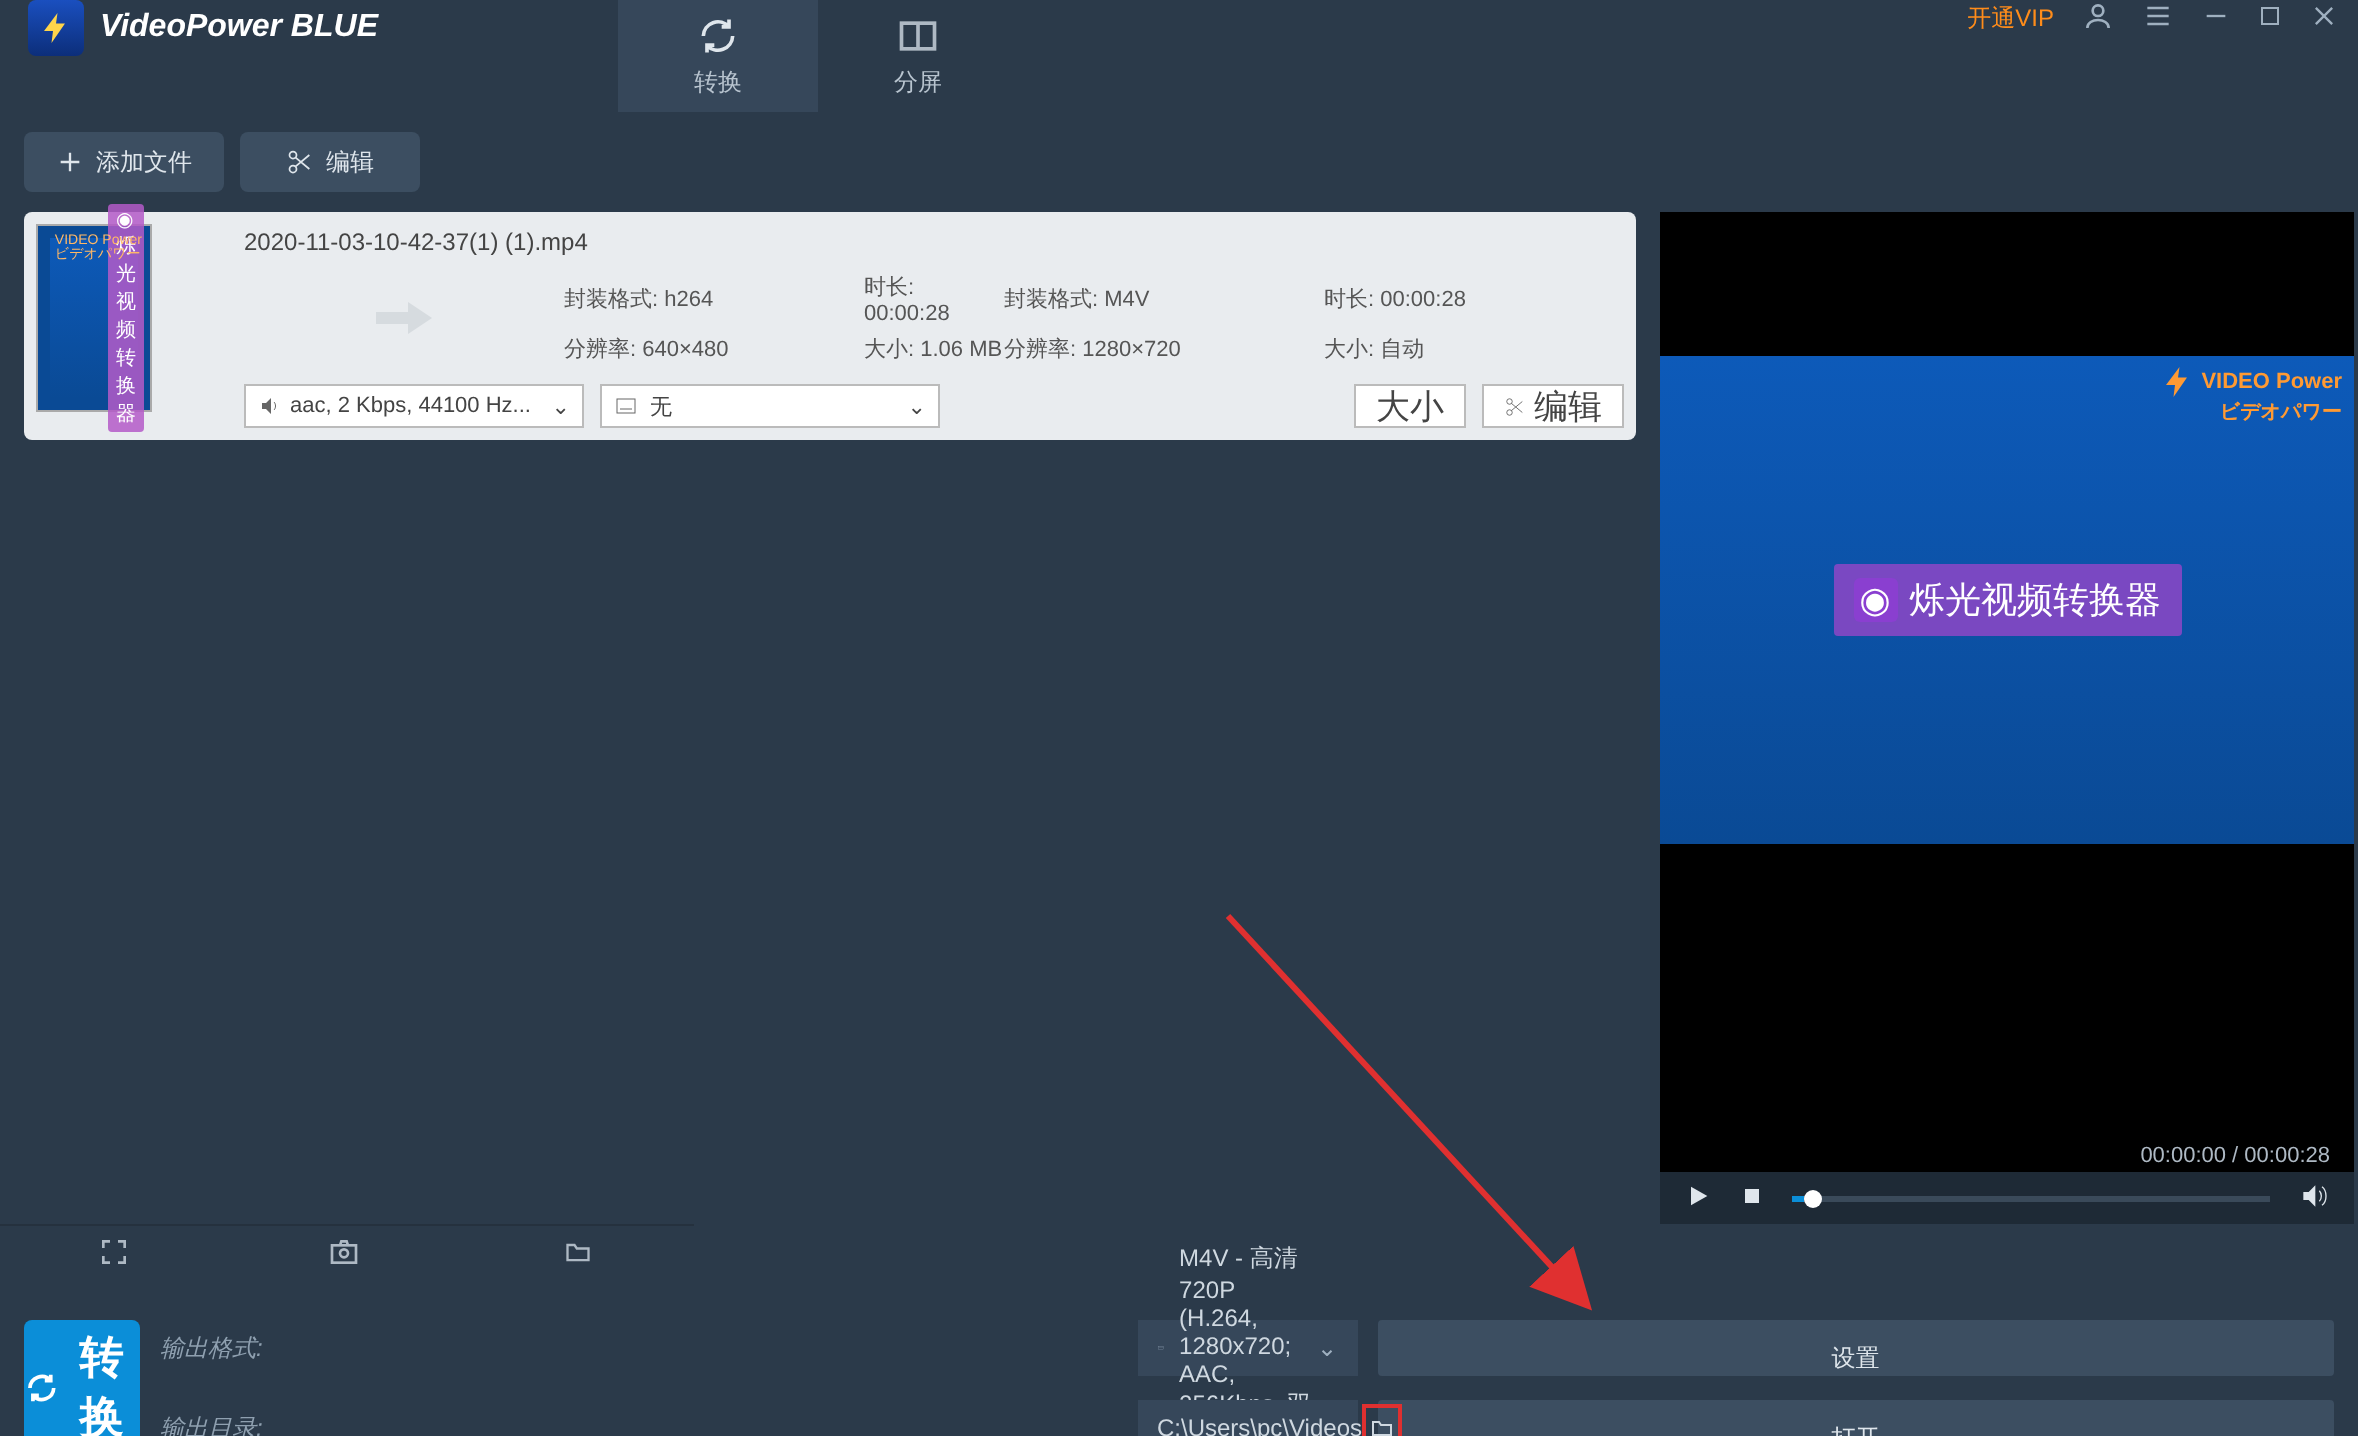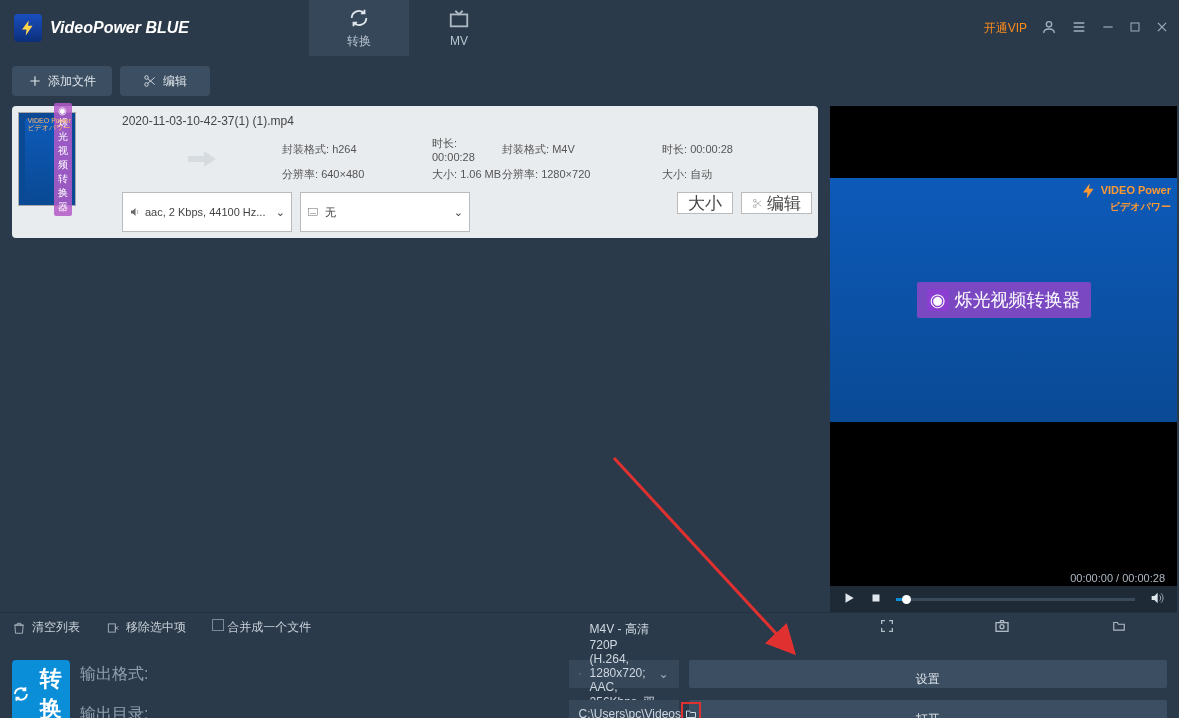--- a/index.html
+++ b/index.html
@@ -1,19 +1,19 @@
 <!DOCTYPE html>
 <html><head>
 <meta charset="utf-8">
 <style>
   * { box-sizing: border-box; margin: 0; padding: 0; font-family: "Microsoft YaHei", Arial, sans-serif; }
   body { width: 1179px; height: 718px; background: #2b3a4a; color: #c8d0d8; font-size: 12px; overflow: hidden; position: relative; }
   
   
-  .titlebar { height: 56px; display: flex; align-items: center; background: #2b3a4a; }
+  .titlebar { height: 56px; display: flex; align-items: flex-start; background: #2b3a4a; }
   .logo-box { display: flex; align-items: center; padding-left: 14px; gap: 8px; }
   .logo-icon { width: 28px; height: 28px; background: linear-gradient(#1a4fbf,#0c2e7a); border-radius: 4px; display:flex; align-items:center; justify-content:center; }
   .logo-icon svg { width: 18px; height: 18px; }
   .logo-text { color: #fff; font-weight: bold; font-size: 16px; font-style: italic; }
   .main-tabs { display: flex; margin-left: 120px; height: 100%; }
   .main-tab { width: 100px; display:flex; flex-direction:column; align-items:center; justify-content:center; gap:4px; color:#b8c4cf; cursor:pointer; }
   .main-tab.active { background:#36475a; }
   .main-tab-label { font-size: 12px; }
   .win-ctrl { margin-left:auto; display:flex; align-items:center; gap:14px; padding-right:10px; }
   .vip { color:#ff8c1a; font-size:12px; }
@@ -31,21 +31,21 @@
   .file-card { background:#e9ecef; border-radius:4px; padding:6px; display:flex; gap:10px; }
   .thumb { width:152px; height:94px; background:#0a4a95; border:1px solid #aaa; position:relative; display:flex; align-items:center; justify-content:center; }
   .thumb-inner { position:absolute; inset:6px; background:linear-gradient(#0d5ab9,#0a4a95); display:flex; align-items:center; justify-content:center;padding-left:32px; }
   .thumb-badge { background:rgba(180,90,200,.85); color:#fff; font-size:10px; padding:2px 4px; border-radius:2px; }
   .thumb-logo { position:absolute; top:4px; right:4px; font-size:7px; color:#ffb866; line-height:1; }
   .file-body { flex:1; color:#444;margin-left:36px; }
   .file-title { font-size:12px; color:#444; margin-bottom:8px; margin-top:2px; }
   .file-grid { display:grid; grid-template-columns: 160px 150px 70px 160px 150px; gap:4px 0; font-size:11px; color:#555; align-items:center; }
   .arrow-cell { display:flex; align-items:center; justify-content:center; }
   .file-row2 { display:flex; gap:8px; margin-top:10px; }
-  .sel { height:40px; background:#fff; border:1px solid #bbb; display:flex; align-items:center; padding:0 6px; font-size:11px; color:#444; }
+  .sel { height:22px; background:#fff; border:1px solid #bbb; display:flex; align-items:center; padding:0 6px; font-size:11px; color:#444; }
   .sel.audio { width:170px; justify-content:space-between; }
   .sel.sub { width:170px; justify-content:space-between; gap:6px; }
   .sel-spacer { flex:1; }
   .mini-btn { height:22px; background:#fff; border:1px solid #bbb; padding:0 10px; font-size:17px; color:#444; display:inline-flex; align-items:center; gap:4px; cursor:pointer; }
   
   
   .preview-pane { flex:1; background:#000; position:relative; margin-right:2px; }
   .preview-canvas { position:absolute; left:0; right:0; top:72px; bottom:190px; background:linear-gradient(#0d5ab9 0%, #0a4a95 100%); display:flex; align-items:center; justify-content:center; }
   .preview-label { background:rgba(150,70,200,.8); color:#fff; font-size:18px; padding:6px 10px; border-radius:2px; display:flex; align-items:center; gap:6px; }
   .preview-logo { position:absolute; right:6px; top:76px; text-align:right; color:#ff9a33; font-size:11px; font-weight:bold; line-height:1.1; }
@@ -57,21 +57,21 @@
   .seek-thumb { position:absolute; left:6px; top:-3px; width:9px; height:9px; border-radius:50%; background:#fff; }
   .chk { width:12px; height:12px; border:1px solid #7a8a99; display:inline-block; }
   .preview-ops { width: 347px; display:flex; align-items:center; justify-content:space-around; border-top:1px solid #25313e; }
 
   .ops-row { display:flex; height:30px; }
   .ops-left { width:830px; display:flex; align-items:center; gap:26px; padding:0 12px; border-top:1px solid #25313e;}
   .op { display:flex; align-items:center; gap:6px; cursor:pointer; }
 
   
   .out-rows { padding: 18px 12px 10px; display:grid; grid-template-columns: 58px 1fr 110px 1fr; gap:12px 10px; align-items:center; }
-  .out-label { color:#8fa0b0; font-size:16px; }
+  .out-label { color:#8fa0b0; font-size:12px;font-style:italic; }
   .out-field { height:28px; background:#36475a; display:flex; align-items:center; padding:0 10px; color:#cfd8e0; font-size:12px; justify-content:space-between; }
   .out-field .chev { color:#9fb0c0; }
   .out-field.path { position:relative; }
   .folder-btn { width:30px; height:24px; display:flex; align-items:center; justify-content:center; border:2px solid #e03030; }
   .side-btn { height:28px; background:#3c4e61; color:#dfe6ec; display:flex; align-items:flex-end; justify-content:center; border-radius:2px; cursor:pointer; font-size:12px; }
   .convert-btn { grid-row: 1 / span 2; background:#0b8ed8; color:#fff; font-size:22px; font-weight:bold; display:flex; align-items:center; justify-content:center; gap:10px; border-radius:4px; height: 68px; cursor:pointer; }
   .convert-btn svg { width:26px; height:26px; }
 
   .red-arrow { position:absolute; pointer-events:none; }
 
@@ -91,24 +91,24 @@
   </div>
   <div class="main-tabs">
     <div class="main-tab active">
       <svg width="22" height="22" viewBox="0 0 24 24">
           <path fill="none" stroke="#dfe6ec" stroke-width="2" d="M4 12a8 8 0 0 1 14-5M20 12a8 8 0 0 1-14 5M18 3v4h-4M6 21v-4h4"></path>
         </svg>
       <span class="main-tab-label">转换</span>
     </div>
     <div class="main-tab">
       <svg width="22" height="22" viewBox="0 0 24 24">
-          <rect x="3" y="7" width="18" height="13" fill="none" stroke="#aeb9c4" stroke-width="2"></rect>
-          <path d="M8 3l4 4 4-4" fill="none" stroke="#aeb9c4" stroke-width="2"></path>
-        </svg>
-      <span class="main-tab-label">MV</span>
+          <rect x="3" y="5" width="18" height="14" fill="none" stroke="#aeb9c4" stroke-width="2"></rect>
+          <line x1="12" y1="5" x2="12" y2="19" stroke="#aeb9c4" stroke-width="2"></line>
+        </svg>
+      <span class="main-tab-label">分屏</span>
     </div>
   </div>
   <div class="win-ctrl">
     <span class="vip">开通VIP</span>
     <span class="win-btn"><svg width="16" height="16" viewBox="0 0 24 24">
           <circle cx="12" cy="8" r="4" fill="none" stroke="#9fb0c0" stroke-width="2"></circle>
           <path d="M4 21c0-4 4-6 8-6s8 2 8 6" fill="none" stroke="#9fb0c0" stroke-width="2"></path>
         </svg></span>
     <span class="win-btn"><svg width="16" height="16" viewBox="0 0 24 24">
           <path stroke="#9fb0c0" stroke-width="2" d="M4 6h16M4 12h16M4 18h16"></path>
@@ -233,39 +233,20 @@
         </div>
       <span class="p-icon"><svg width="16" height="16" viewBox="0 0 24 24">
             <path fill="#dfe6ec" d="M4 9v6h4l5 5V4L8 9H4z"></path>
             <path fill="none" stroke="#dfe6ec" d="M16 8c2 2 2 6 0 8M18 5c4 3 4 11 0 14"></path>
           </svg></span>
     </div>
   </div>
 </div>
 
 <div class="ops-row">
-  <div class="ops-left">
-    <div class="op">
-      <svg width="14" height="14" viewBox="0 0 24 24">
-          <path fill="none" stroke="#aeb9c4" stroke-width="1.5" d="M5 7h14l-1 14H6zM9 7V4h6v3M4 7h16"></path>
-        </svg>
-      <span>清空列表</span>
-    </div>
-    <div class="op">
-      <svg width="14" height="14" viewBox="0 0 24 24">
-          <rect x="4" y="5" width="12" height="14" fill="none" stroke="#aeb9c4" stroke-width="1.5"></rect>
-          <path stroke="#aeb9c4" stroke-width="1.5" d="M15 9l6 6m0-6l-6 6"></path>
-        </svg>
-      <span>移除选中项</span>
-    </div>
-    <div class="merge">
-      <span class="chk"></span>
-      <span>合并成一个文件</span>
-    </div>
-  </div>
   <div class="preview-ops">
     <span class="p-icon"><svg width="16" height="16" viewBox="0 0 24 24">
           <path fill="none" stroke="#aeb9c4" stroke-width="2" d="M4 9V4h5M20 9V4h-5M4 15v5h5M20 15v5h-5"></path>
         </svg></span>
     <span class="p-icon"><svg width="18" height="16" viewBox="0 0 24 24">
           <rect x="3" y="7" width="18" height="13" fill="none" stroke="#aeb9c4" stroke-width="2"></rect>
           <circle cx="12" cy="13" r="3" fill="none" stroke="#aeb9c4" stroke-width="2"></circle>
           <path d="M9 7l1-3h4l1 3" fill="none" stroke="#aeb9c4" stroke-width="2"></path>
         </svg></span>
     <span class="p-icon"><svg width="18" height="14" viewBox="0 0 24 24">

